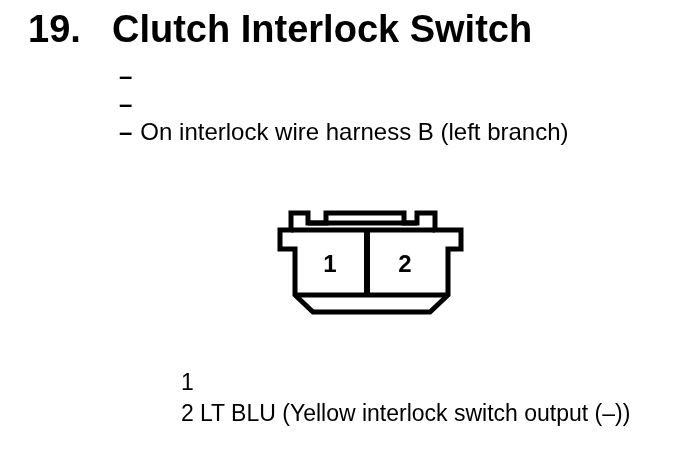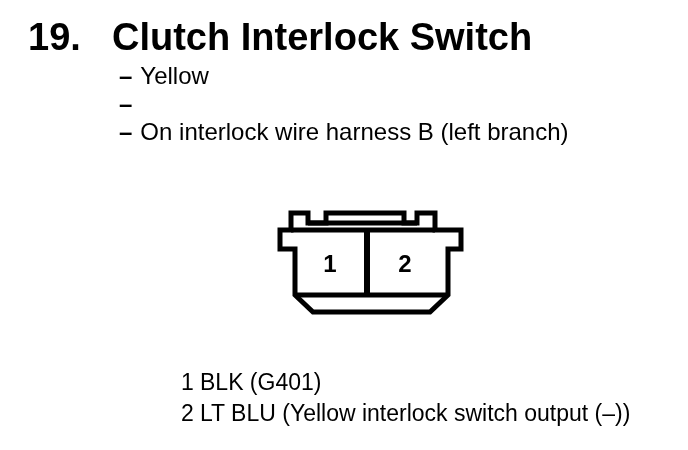--- a/index.html
+++ b/index.html
@@ -7,21 +7,21 @@
     position: relative;
     width: 688px;
     height: 450px;
     background: #ffffff;
     color: #000000;
     font-family: "Liberation Sans", sans-serif;
     overflow: hidden;
   }
   .heading {
     position: absolute;
-    top: 16px;
+    top: 8px;
     left: 28px;
     font-size: 38px;
     font-weight: bold;
     white-space: nowrap;
   }
   .heading .num {
     display: inline-block;
     width: 84px;
   }
   .details {
@@ -74,21 +74,20 @@
 
 <div class="page">
 
   <div class="heading">
     <span class="num">19.</span><span class="title">Clutch Interlock Switch</span>
   </div>
 
   <div class="details">
     <div class="detail">
       <span class="dash">–</span>
-      <span class="detail-text">Yellow</span>
     </div>
     <div class="detail">
       <span class="dash">–</span>
     </div>
     <div class="detail">
       <span class="dash">–</span>
       <span class="detail-text">On interlock wire harness B (left branch)</span>
     </div>
   </div>
 
@@ -104,21 +103,20 @@
 
     <line x1="92" y1="27" x2="92" y2="92" stroke="#000000" stroke-width="6"></line>
 
     <text x="55" y="69" text-anchor="middle">1</text>
     <text x="130" y="69" text-anchor="middle">2</text>
   </svg>
 
   <div class="legend">
     <div class="legend-row">
       <span class="pin-num">1</span>
-      <span class="pin-desc">BLK (G401)</span>
     </div>
     <div class="legend-row">
       <span class="pin-num">2</span>
       <span class="pin-desc">LT BLU (Yellow interlock switch output (–))</span>
     </div>
   </div>
 
 </div>
 
 </body></html>

